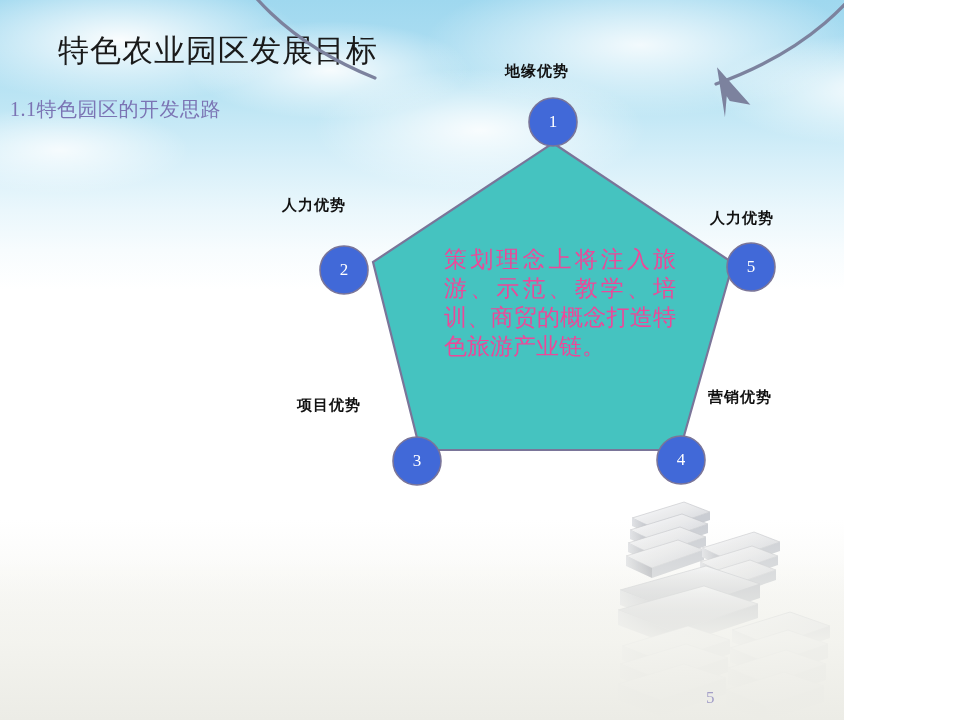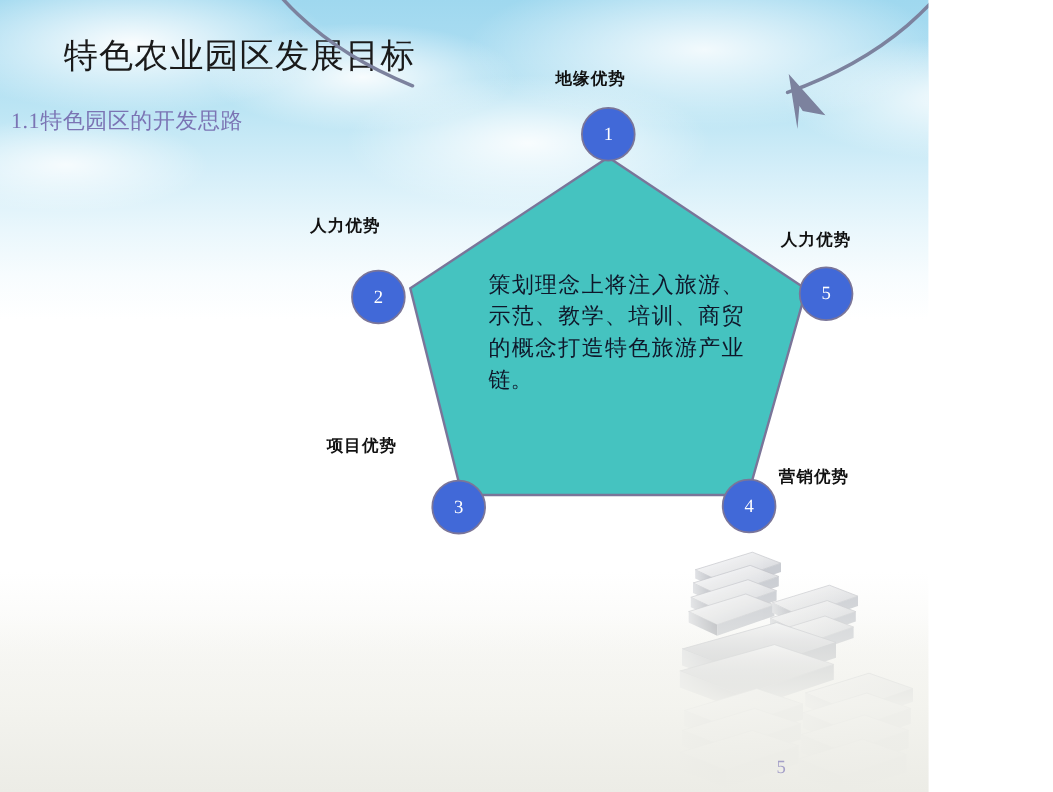--- a/index.html
+++ b/index.html
@@ -85,42 +85,42 @@
     position: absolute;
     left: 0; top: 0;
     width: 957px; height: 720px;
   }
 
   .pent-text {
     position: absolute;
     left: 444px;
     top: 245px;
     width: 232px;
-    color: #0f172a;
-    font-size: 20px;
+    color: #ec4899;
+    font-size: 23px;
     line-height: 29px;
     text-align: justify;
     text-align-last: left;
     font-family: Liberation Serif, serif;
   }
 
   .node-label {
     position: absolute;
     font-size: 15px;
     font-weight: bold;
     color: #111111;
     white-space: nowrap;
     letter-spacing: 1px;
     font-family: "Liberation Serif", "DejaVu Serif", serif;
   }
   .lbl-top    { left: 505px; top: 62px; }
   .lbl-tl     { left: 282px; top: 196px; }
   .lbl-tr     { left: 710px; top: 209px; }
   .lbl-bl     { left: 297px; top: 396px; text-align: right; }
-  .lbl-br     { left: 708px; top: 388px; margin-top: 36px; }
+  .lbl-br     { left: 708px; top: 388px; }
 
   .node-num {
     position: absolute;
     width: 100%;
     text-align: center;
     font-size: 17px;
     color: #ffffff;
     font-family: "Liberation Serif", "DejaVu Serif", serif;
   }
 

